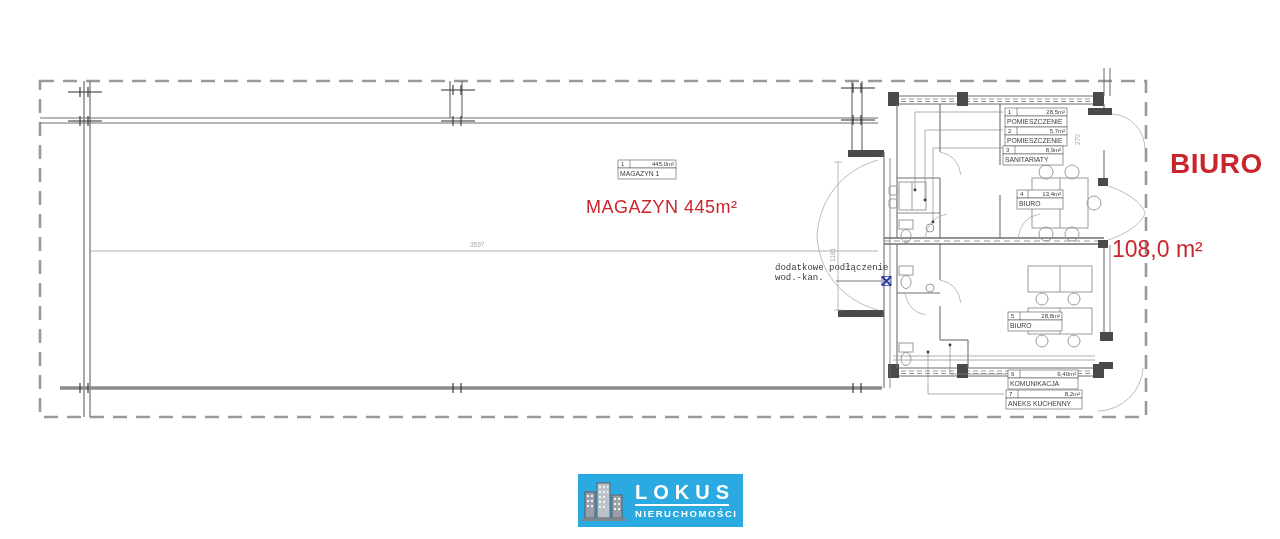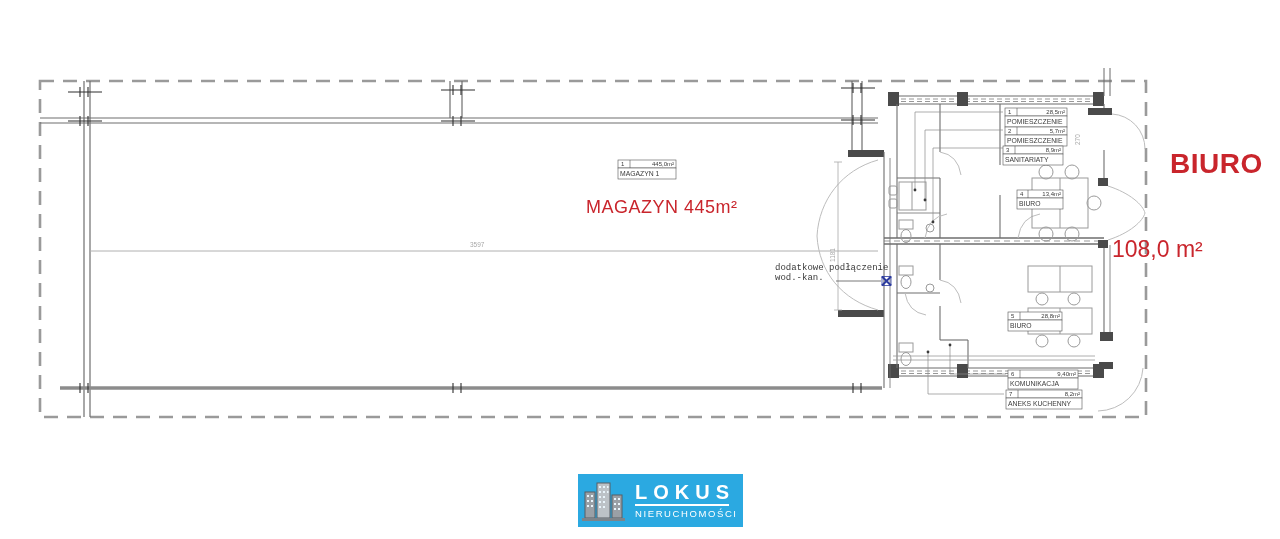--- a/index.html
+++ b/index.html
@@ -11,21 +11,21 @@
   #magazyn-label{left:586px;top:197px;font-size:18px;letter-spacing:.5px;}
   #biuro-title{left:1170px;top:148px;font-size:28px;font-weight:bold;letter-spacing:.5px;}
   #biuro-area{left:1112px;top:192px;font-size:23px;margin-top:44px;}
   #wodkan-note{left:775px;top:263px;font-size:9px;color:#3a3a3a;line-height:10px;font-family:Liberation Mono, monospace;}
   
   #logo{left:558px;top:474px;width:165px;height:53px;background:#2ba9e1;
         display:flex;align-items:center;padding:0;box-sizing:border-box;margin-left:20px;}
   #logo .txt{margin-left:7px;color:#fff;}
   #logo .word{font-size:20px;font-weight:bold;letter-spacing:6px;line-height:20px;}
   #logo .rule{height:2px;background:#fff;width:94px;margin:2px 0 2px 0;}
-  #logo .sub{font-size:9.5px;letter-spacing:1.6px;}
+  #logo .sub{font-size:9.5px;letter-spacing:1.6px;font-weight:bold;}
   
   text{font-family:"Liberation Sans",sans-serif;fill:#3a3a3a;}
   .t-num{font-size:6px;}
   .t-name{font-size:6.8px;}
   .t-dim{font-size:6.5px;fill:#a8a8a8;}
 </style>
 </head>
 <body>
 
 <div id="stage">

